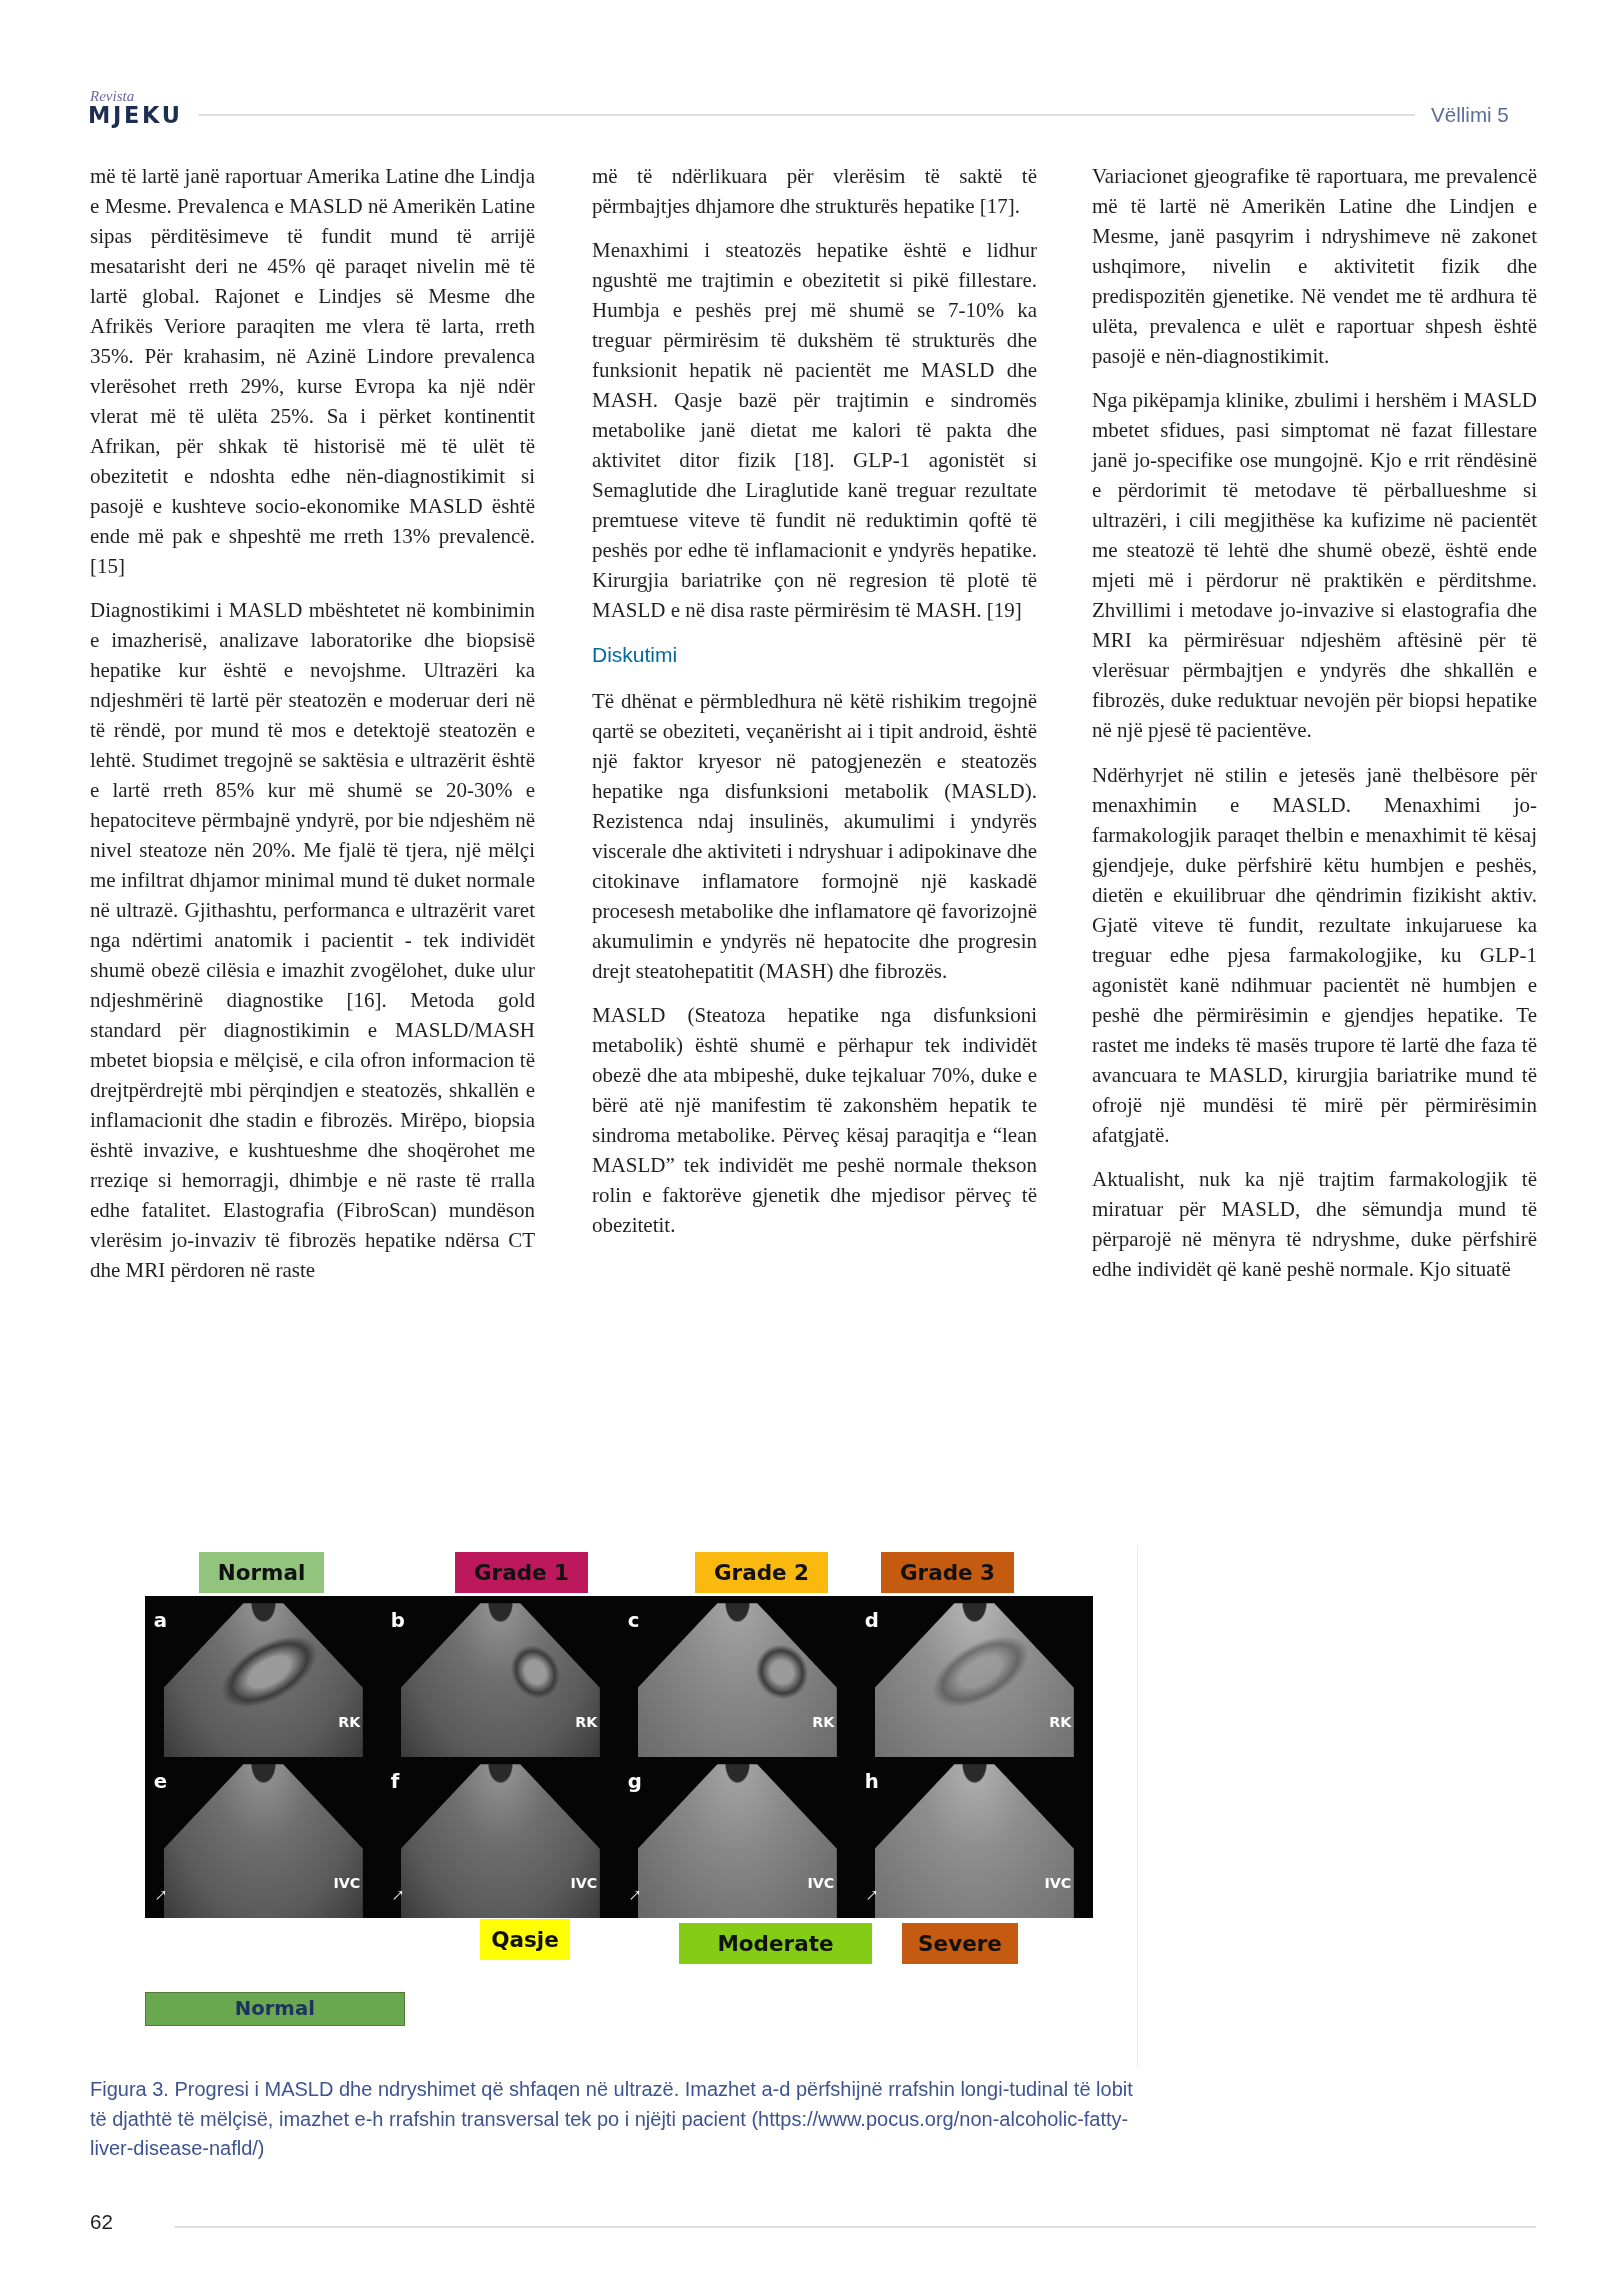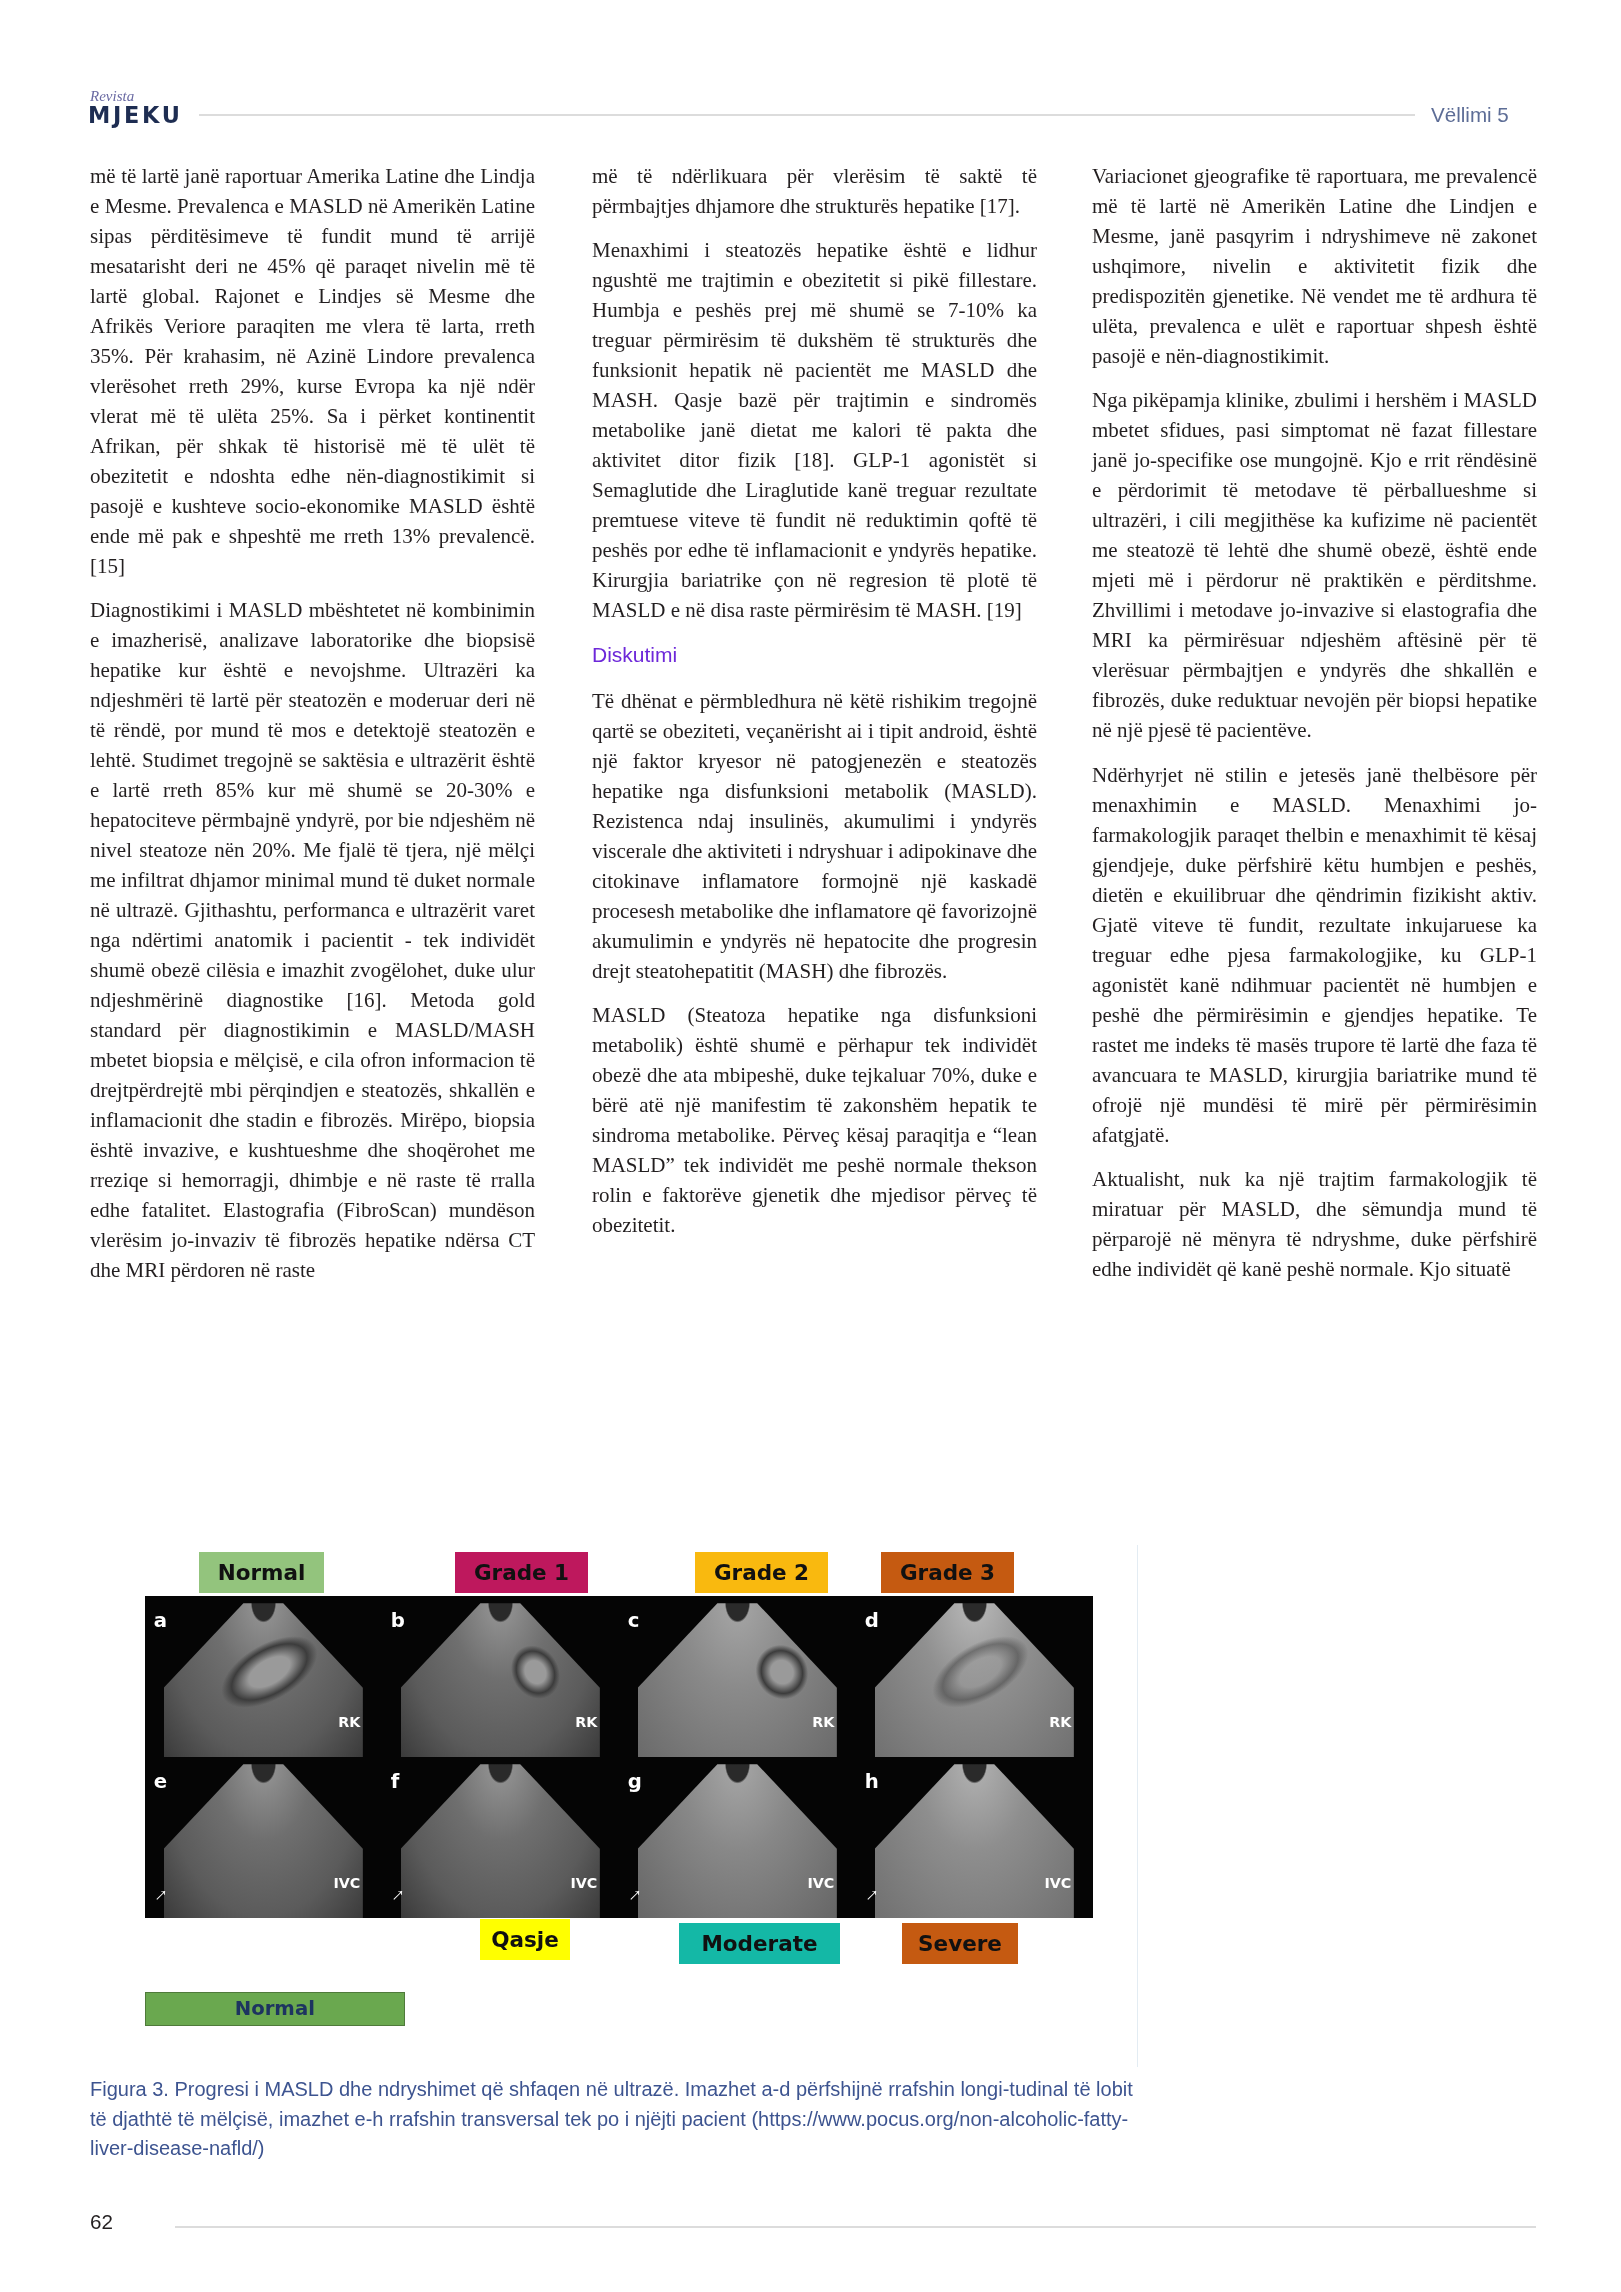--- a/index.html
+++ b/index.html
@@ -11,21 +11,21 @@
   .logo-main { position: absolute; left: 88px; top: 102px; font-family: "DejaVu Sans", sans-serif;
                font-weight: bold; font-size: 22.4px; letter-spacing: 2.7px; color: #1e2d52; }
   .header-rule { position: absolute; left: 199px; top: 114px; width: 1216px; height: 1.8px; background: #dcdcdc; }
   .volume { position: absolute; left: 1431px; top: 103px; font-size: 20.6px; color: #5d6d96; }
 
   .col { position: absolute; top: 161px; width: 445px; font-size: 21px; line-height: 30px; }
   .col p { margin: 0 0 14.3px 0; text-align: justify; hyphens: none; font-family: Liberation Serif, serif; }
   .col1 { left: 90px; }
   .col2 { left: 592px; }
   .col3 { left: 1092px; }
-  .section-heading { color: #6d28d9; margin: 1.8px 0 16px 0; font-size: 21px; }
+  .section-heading { color: #0369a1; margin: 1.8px 0 16px 0; font-size: 21px; }
 
   .figure { position: absolute; left: 143px; top: 1545px; width: 996px; height: 524px; }
   .fig-border { position: absolute; left: 0; top: 0; width: 994px; height: 522px; border-right: 0.9px solid #e3ecf3; }
   .grade-label { position: absolute; height: 41px; display: flex; align-items: center; justify-content: center;
                  font-family: "DejaVu Sans", sans-serif; font-weight: bold; font-size: 21.5px; color: #111; }
   .us-row { position: absolute; left: 1.8px; width: 948px; height: 161px; display: flex; }
   .us-cell { position: relative; flex: 1; overflow: hidden; background: #050505; }
   .us-fan { position: absolute; left: 8%; right: 8%; top: 7.2px; bottom: 0;
             background: radial-gradient(ellipse at 50% 0%, #2a2a2a 0 8%, #8d8d8d 9%, #6f6f6f 35%, #5b5b5b 70%, #3a3a3a 100%);
             clip-path: polygon(40% 0, 60% 0, 100% 55%, 100% 100%, 0 100%, 0 55%); }
@@ -147,21 +147,21 @@
       <div class="us-fan" style="background: radial-gradient(ellipse at 50% 0%, #2a2a2a 0 8%, #aaa 9%, #8e8e8e 40%, #707070 100%);"></div>
       <span class="us-letter">h</span>
       <span class="us-arrow">↑</span>
       <span class="us-tag">IVC</span>
     </div>
   </div>
 
   <div class="grade-label" style="left:337px; top:374px; width:90px; background:#ffff00;">
       <span>Qasje</span>
     </div>
-  <div class="grade-label" style="left:536px; top:378px; width:161px; background:#14b8a6;">
+  <div class="grade-label" style="left:536px; top:378px; width:193px; background:#84cc16;">
       <span>Moderate</span>
     </div>
   <div class="grade-label" style="left:759px; top:378px; width:116px; background:#c55a11;">
       <span>Severe</span>
     </div>
 
   <div class="arrow-wrap">
     <div class="arrow-normal">
         <span>Normal</span>
       </div>

